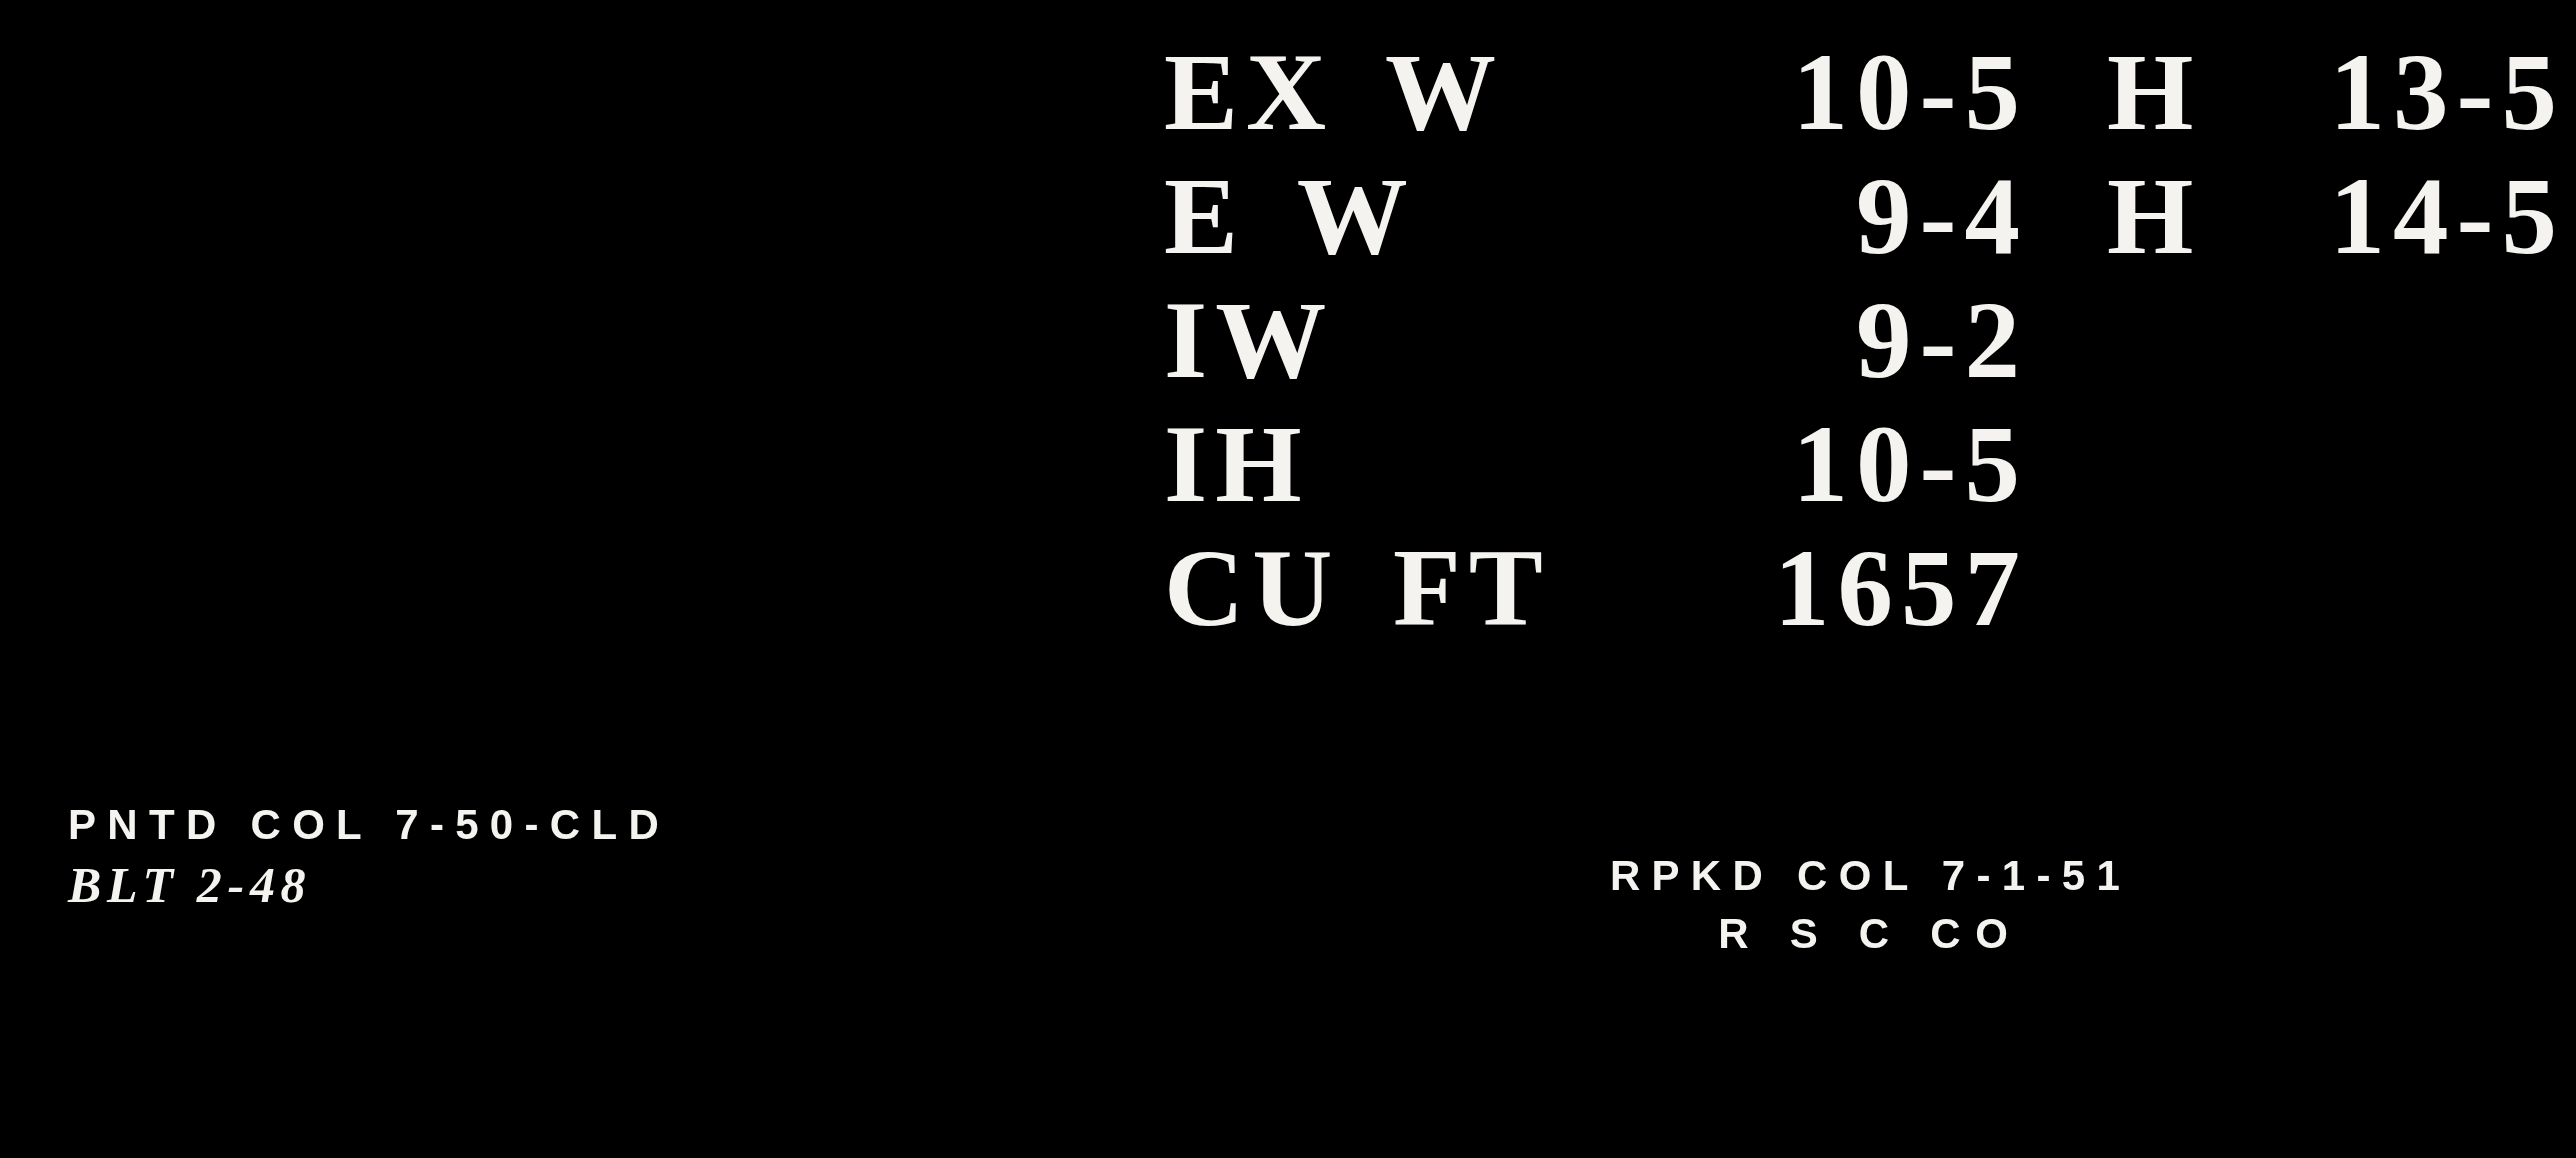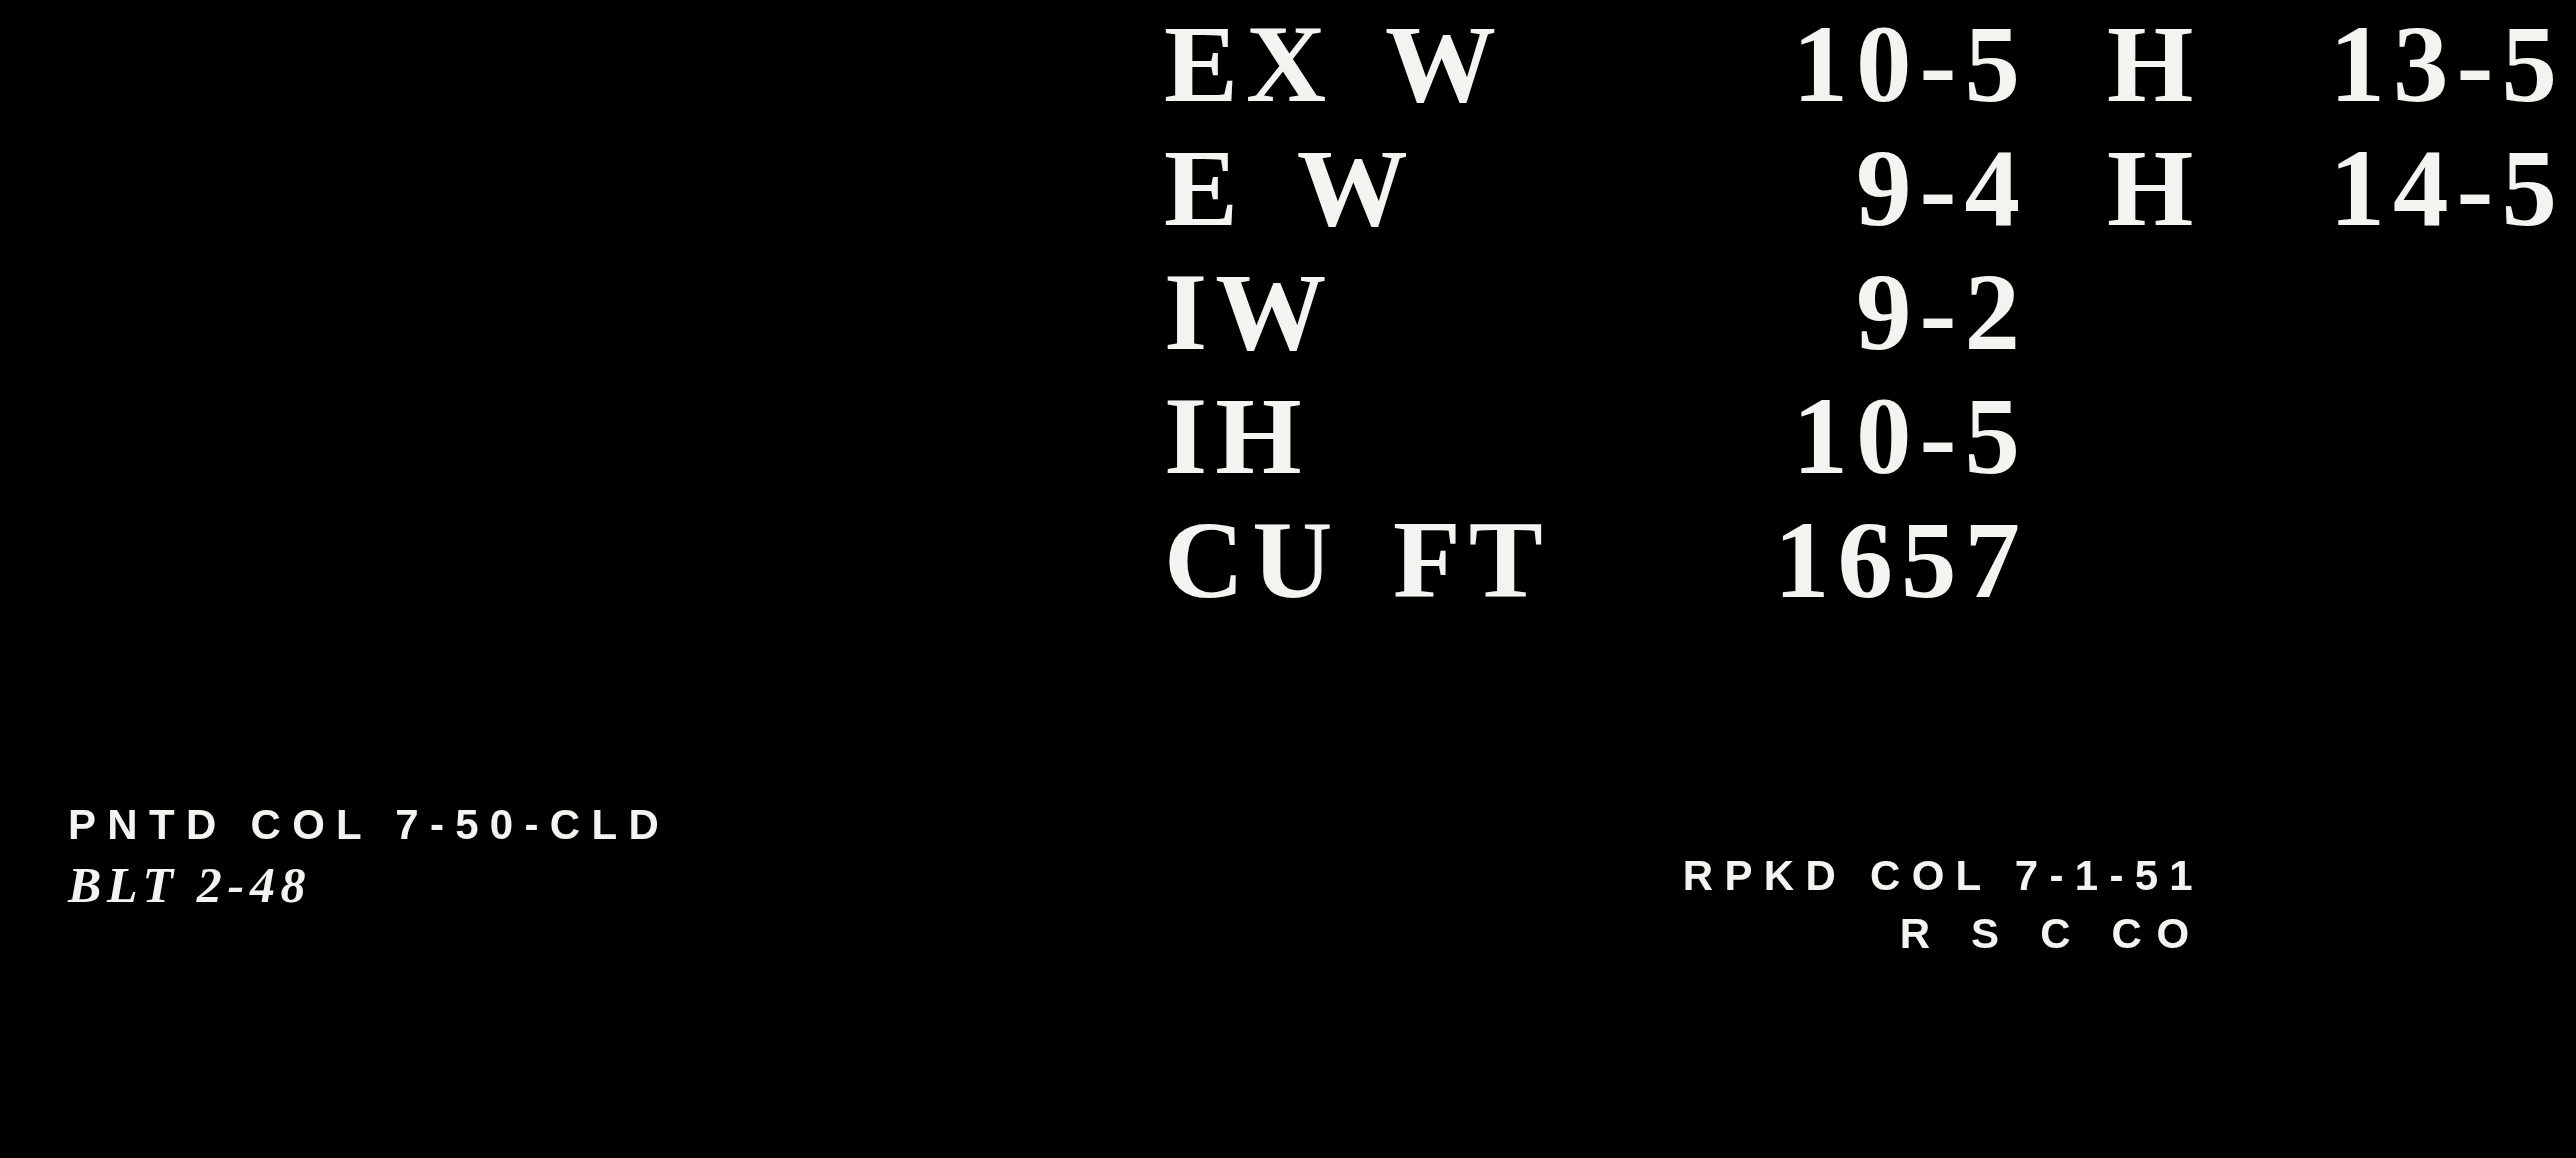--- a/index.html
+++ b/index.html
@@ -13,21 +13,21 @@
     height: 1159px;
     background: #000000;
     overflow: hidden;
     color: #f4f3ef;
   }
 
   
   #dim-table {
     position: absolute;
     left: 1164px;
-    top: 0;
+    top: 28px;
     width: 1407px;
   }
   .dim-row {
     display: flex;
     align-items: baseline;
     height: 124px;
     font-family: "Liberation Serif", serif;
     font-weight: bold;
     font-size: 111px;
     letter-spacing: 8px;
@@ -73,21 +73,21 @@
     text-align: left;
   }
   #left-stencil .line2 {
     margin-top: 6.8px;
   }
   #right-stencil {
     position: absolute;
     left: 1537px;
     top: 852px;
     width: 667px;
-    text-align: right;
+    text-align: center;
   }
   #right-stencil .line2 {
     margin-top: 10.2px;
     letter-spacing: 14.7px;
   }
 </style>
 </head>
 <body>
 
 <div id="canvas">

